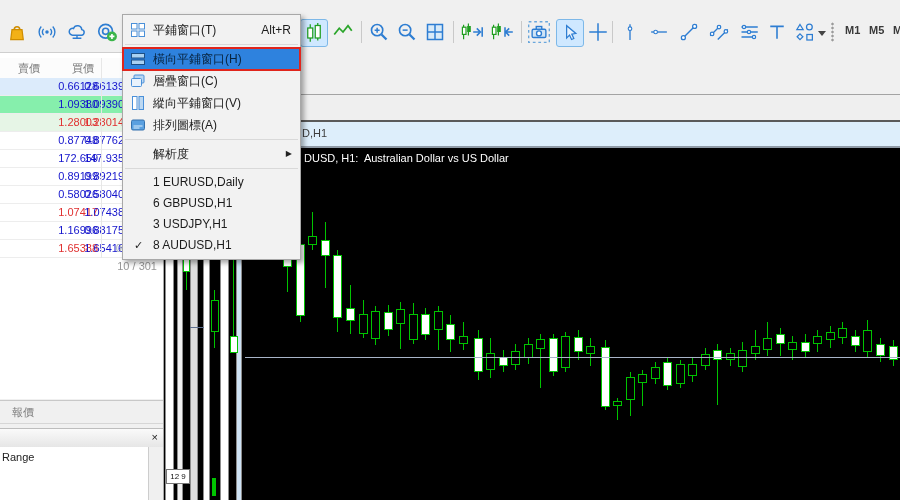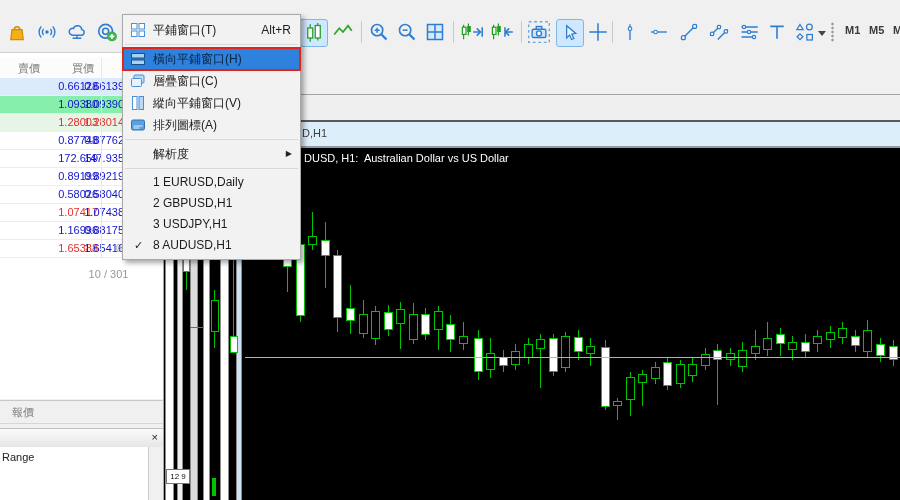--- a/index.html
+++ b/index.html
@@ -16,21 +16,21 @@
   .tbtn.sel{background:#cfe8ff;border:1px solid #7db8e8;}
   .tsep{position:absolute;top:5px;width:1px;height:22px;background:#c9c9c9;}
   .grip{position:absolute;top:6px;width:3px;height:20px;background-image:radial-gradient(#9a9a9a 1px,transparent 1.2px);background-size:3px 4px;}
   .period{position:absolute;top:8px;font-size:11px;color:#3a3a3a;font-weight:bold;}
   
   #mw-bg{left:0;top:52px;width:163px;height:346px;background:#fff;border-top:1px solid #cfcfcf;}
   #mw-header{left:0;top:58px;width:163px;height:20px;background:#fcfcfc;border-bottom:1px solid #e0e0e0;font-size:11px;color:#777;}
   .mw-row{position:absolute;left:0;width:163px;height:18px;font-size:11px;border-bottom:1px solid #ededed;box-sizing:border-box;}
   .mw-cell{position:absolute;top:2px;text-align:right;}
   .vgrid{position:absolute;top:58px;width:1px;height:200px;background:#e7e7e7;}
-  #mw-counter{left:60px;top:268px;width:97px;text-align:center;font-size:11px;color:#979797;}
+  #mw-counter{left:60px;top:260px;width:97px;text-align:right;font-size:11px;color:#979797;}
   #mw-change{left:100px;top:242px;width:47px;text-align:right;font-size:11px;color:#a8b0b8;}
   #mw-tabs{left:0;top:400px;width:163px;height:22px;background:#f0f0f0;border-top:1px solid #c8c8c8;border-bottom:1px solid #d6d6d6;}
   #mw-tab-label{position:absolute;left:12px;top:4px;font-size:11px;color:#7a7a7a;}
   #qp-header{left:0;top:428px;width:163px;height:18px;background:linear-gradient(#fafafa,#e6e6e6);border-top:1px solid #bdbdbd;border-bottom:1px solid #c4c4c4;}
   #qp-close{position:absolute;right:5px;top:2px;font-size:11px;color:#222;line-height:13px;}
   #qp-content{left:0;top:447px;width:148px;height:53px;background:#fff;font-size:11px;color:#222;}
   #qp-gutter{left:148px;top:447px;width:15px;height:53px;background:#f0f0f0;border-left:1px solid #cdcdcd;}
   #panel-border{left:163px;top:52px;width:1px;height:448px;background:#a9a9a9;}
   
   #tb-bottom-line{left:163px;top:94px;width:737px;height:1px;background:#a3a3a3;}
@@ -513,21 +513,21 @@
     <div class="msep"></div>
     <div class="mi">
       <span class="mlabel">解析度</span>
       <span class="marrow">▶</span>
     </div>
     <div class="msep"></div>
     <div class="mi mlist">
       <span class="mlabel">1 EURUSD,Daily</span>
     </div>
     <div class="mi mlist">
-      <span class="mlabel">2 GBPUSD,H1</span>
+      <span class="mlabel">6 GBPUSD,H1</span>
     </div>
     <div class="mi mlist">
       <span class="mlabel">3 USDJPY,H1</span>
     </div>
     <div class="mi mlist">
       <span class="mcheck">✓</span>
       <span class="mlabel">8 AUDUSD,H1</span>
     </div>
   </div>
 

